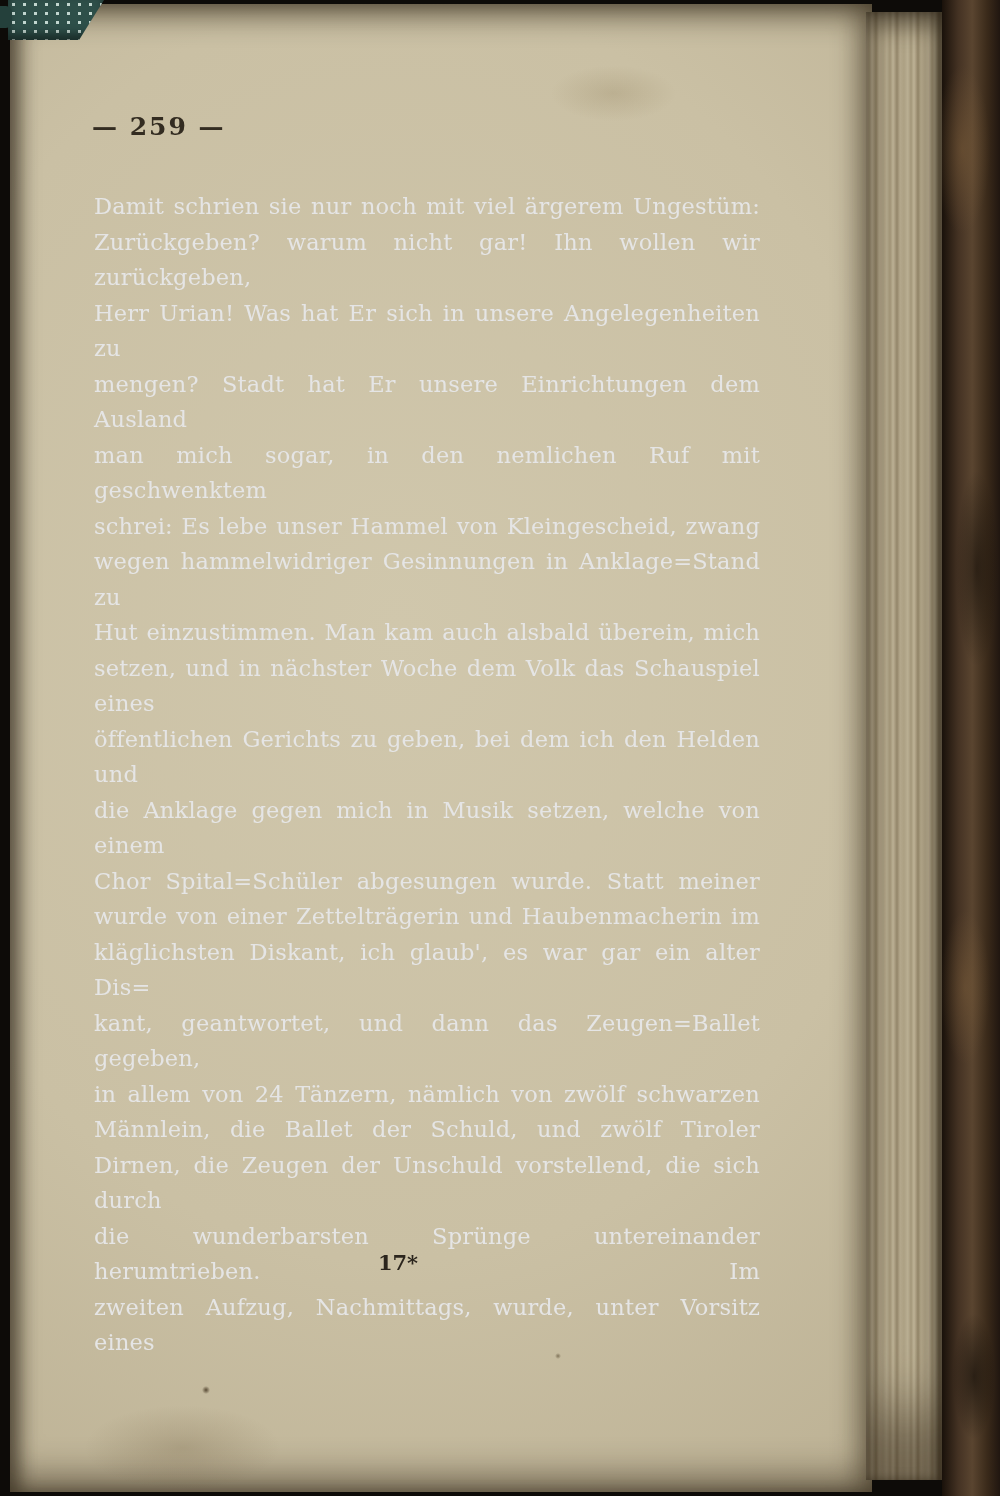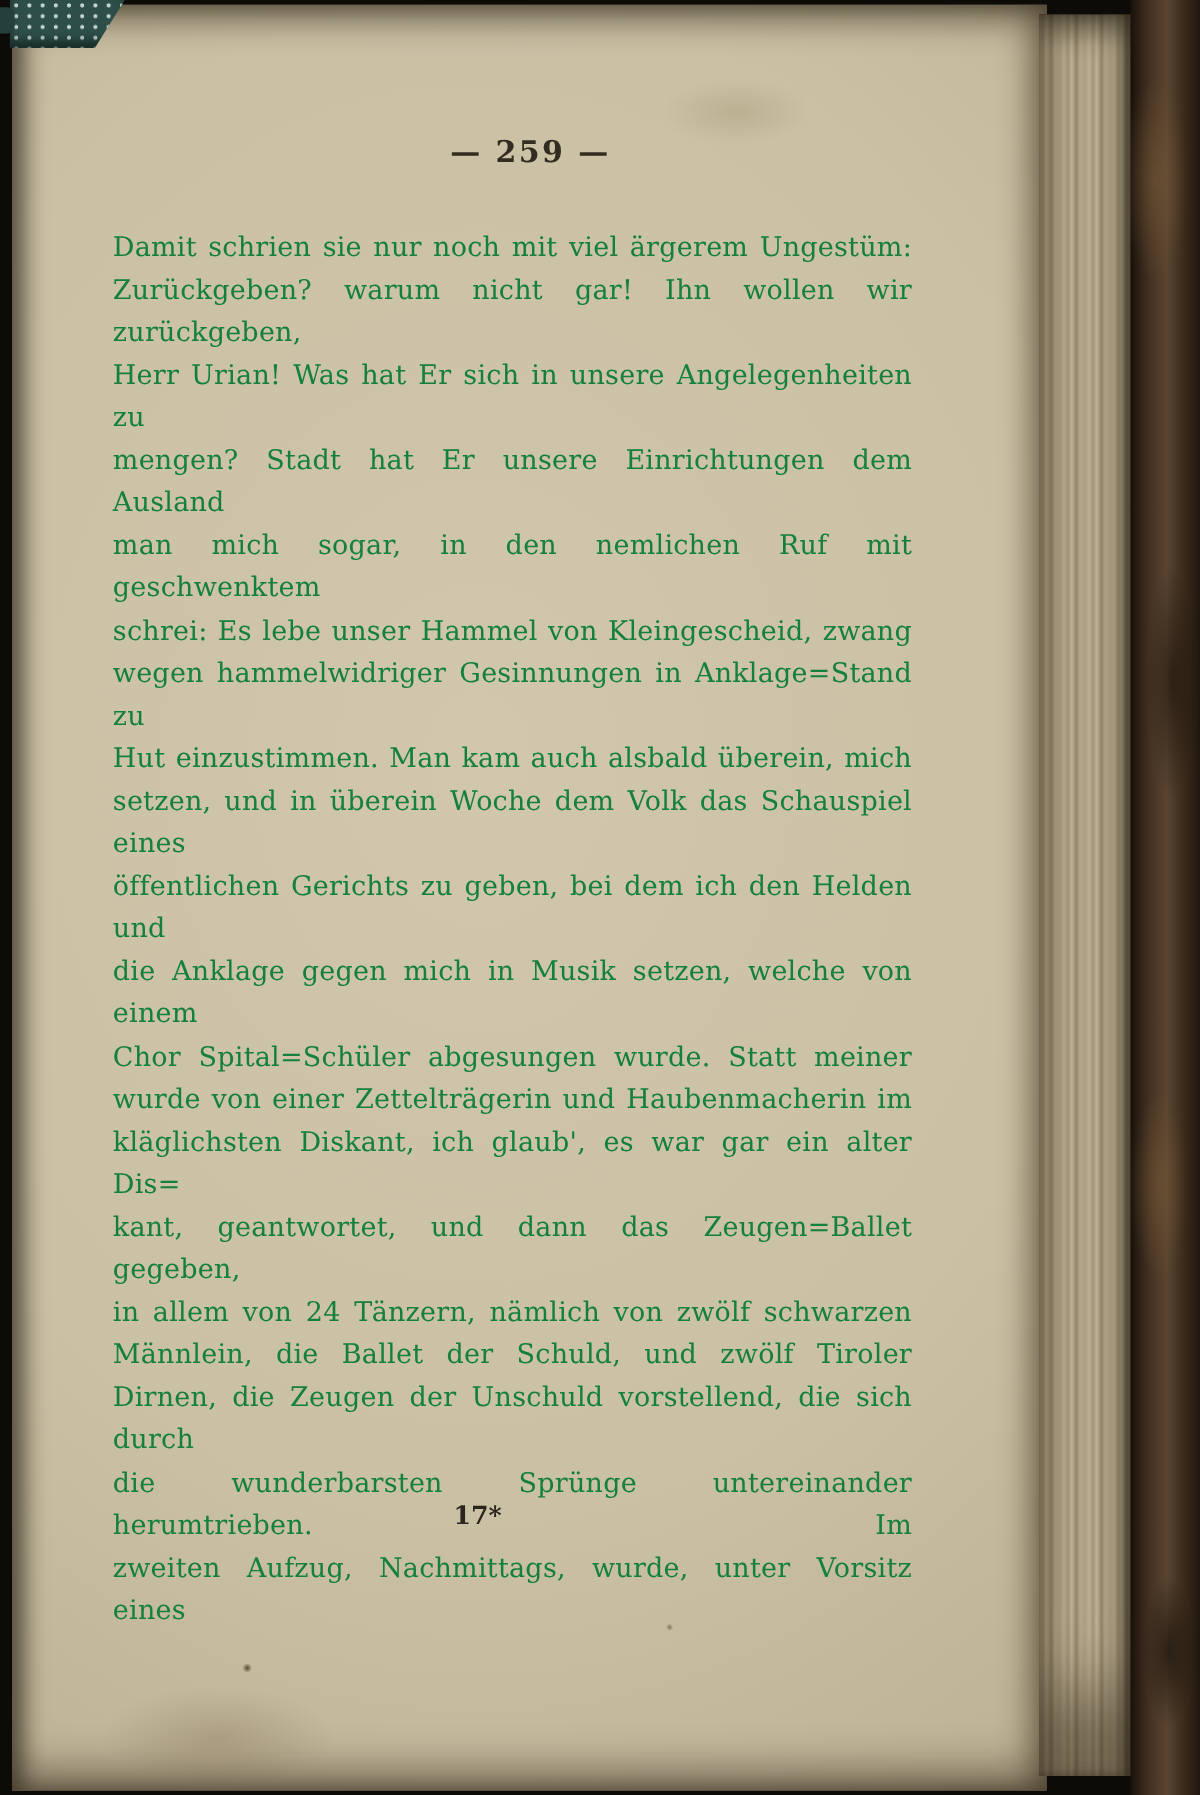--- a/index.html
+++ b/index.html
@@ -67,29 +67,29 @@
     clip-path:polygon(0 0, 100% 0, 74% 100%, 0 100%);
     box-shadow:inset 0 -6px 8px rgba(0,0,0,.45);
   }
   .corner-cloth-nub {
     position:absolute; left:0; top:6px; width:12px; height:22px;
     background:#24403b; border-radius:0 6px 6px 0;
   }
 
   
   .page-header {
-    position:absolute; left:108px; top:112px; width:668px;
-    text-align:center; font-size:25px; font-weight:bold;
+    position:absolute; left:92px; top:112px; width:668px;
+    text-align:left; font-size:25px; font-weight:bold;
     color:#332c21; letter-spacing:2px;
   }
   .text-block {
     position:absolute; left:94px; top:189px; width:666px;
   }
   .line {
-    font-size:22.5px; line-height:35.5px; color:#15803d;
+    font-size:22.5px; line-height:35.5px; color:#e5e5e5;
     text-align:justify; text-align-last:justify;
     letter-spacing:.2px; word-spacing:1px;
     white-space:normal;
   }
   .footer-sig {
     position:absolute; left:92px; top:1250px; width:612px;
     text-align:center; font-size:21px; font-weight:bold; color:#2b251d;
   }
 </style>
 </head>
@@ -106,21 +106,21 @@
 
   <div class="text-block">
       <div class="line">Damit schrien sie nur noch mit viel ärgerem Ungestüm:</div>
       <div class="line">Zurückgeben? warum nicht gar! Ihn wollen wir zurückgeben,</div>
       <div class="line">Herr Urian! Was hat Er sich in unsere Angelegenheiten zu</div>
       <div class="line">mengen? Stadt hat Er unsere Einrichtungen dem Ausland</div>
       <div class="line">man mich sogar, in den nemlichen Ruf mit geschwenktem</div>
       <div class="line">schrei: Es lebe unser Hammel von Kleingescheid, zwang</div>
       <div class="line">wegen hammelwidriger Gesinnungen in Anklage=Stand zu</div>
       <div class="line">Hut einzustimmen. Man kam auch alsbald überein, mich</div>
-      <div class="line">setzen, und in überein Woche dem Volk das Schauspiel eines</div>
+      <div class="line">setzen, und in nächster Woche dem Volk das Schauspiel eines</div>
       <div class="line">öffentlichen Gerichts zu geben, bei dem ich den Helden und</div>
       <div class="line">die Anklage gegen mich in Musik setzen, welche von einem</div>
       <div class="line">Chor Spital=Schüler abgesungen wurde. Statt meiner</div>
       <div class="line">wurde von einer Zettelträgerin und Haubenmacherin im</div>
       <div class="line">kläglichsten Diskant, ich glaub', es war gar ein alter Dis=</div>
       <div class="line">kant, geantwortet, und dann das Zeugen=Ballet gegeben,</div>
       <div class="line">in allem von 24 Tänzern, nämlich von zwölf schwarzen</div>
       <div class="line">Männlein, die Ballet der Schuld, und zwölf Tiroler</div>
       <div class="line">Dirnen, die Zeugen der Unschuld vorstellend, die sich durch</div>
       <div class="line">die wunderbarsten Sprünge untereinander herumtrieben. Im</div>

